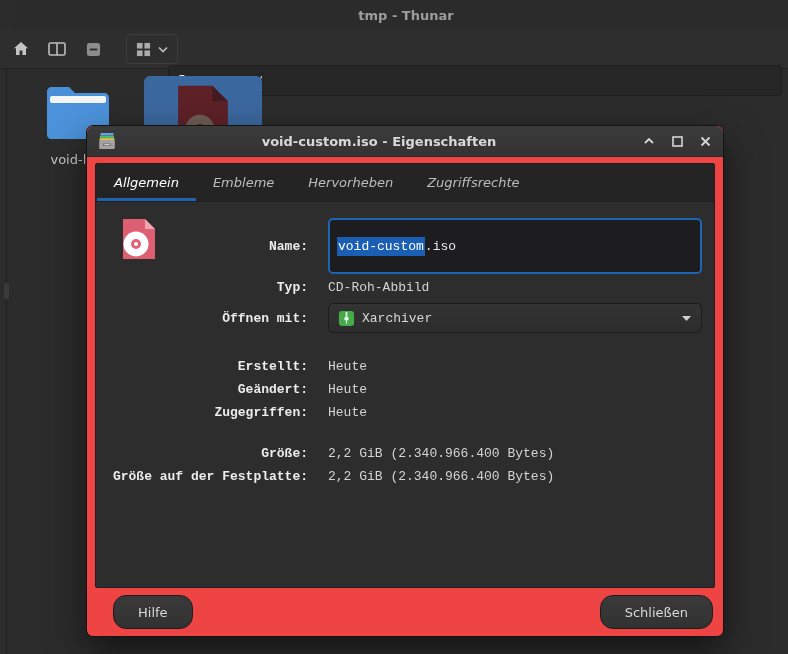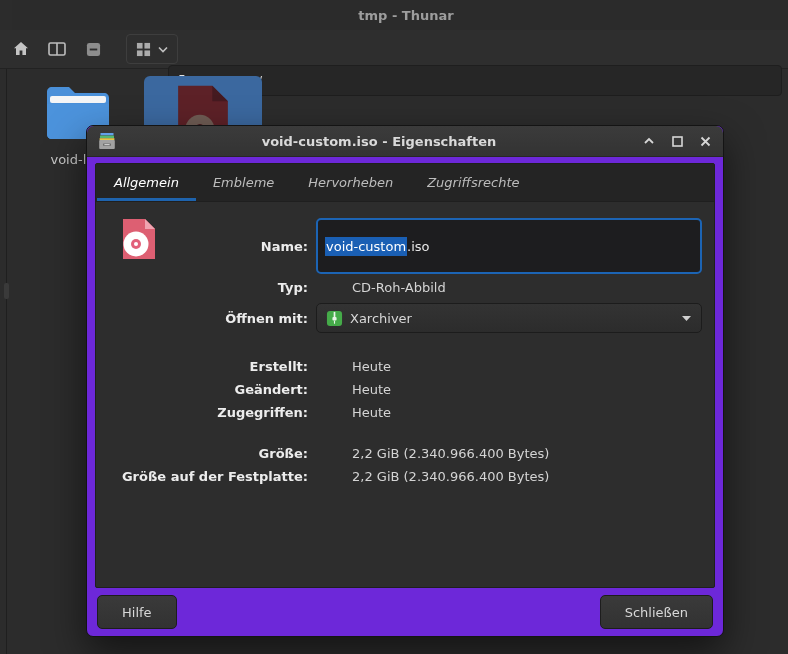--- a/index.html
+++ b/index.html
@@ -27,21 +27,21 @@
   .pane-sep{position:absolute;left:6px;top:69px;bottom:0;width:1px;background:#1f1f1f;}
   .pane-grip{position:absolute;left:4px;top:283px;width:5px;height:16px;border-radius:2px;
     background:#3a3a3a;}
   .file-item{position:absolute;width:120px;text-align:center;}
   .file-item .flabel{font-size:13px;color:#c8c8c8;margin-top:4px;}
   .sel-rect{position:absolute;left:144px;top:76px;width:118px;height:92px;
     background:#3b689f;border-radius:6px;display:flex;justify-content:center;padding-top:7px;}
 
   
   .dialog{position:absolute;left:86px;top:125px;width:638px;height:512px;
-    background:#6d28d9;border:1px solid #141414;border-radius:7px;
+    background:#ef4444;border:1px solid #141414;border-radius:7px;
     box-shadow:0 16px 38px rgba(0,0,0,.55);box-sizing:border-box;
     display:flex;flex-direction:column;}
   .dlg-titlebar{height:30px;flex:none;display:flex;align-items:center;
     background:linear-gradient(#3b3b3b,#333);border-bottom:1px solid #272727;
     border-radius:7px 7px 0 0;padding:0 10px;}
   .dlg-title{flex:1;text-align:center;font-size:13px;font-weight:bold;color:#d9d9d9;}
   .dlg-controls{display:flex;align-items:center;gap:12px;}
   .dlg-ctl{width:16px;height:16px;display:flex;align-items:center;justify-content:center;}
 
   .notebook{margin:6px 8px 0 8px;height:425px;flex:none;border:1px solid #1f1f1f;
@@ -50,45 +50,45 @@
   .tabstrip{height:37px;flex:none;background:#242424;border-bottom:1px solid #1f1f1f;
     display:flex;align-items:stretch;padding-left:1px;font-style:italic;}
   .tab{position:relative;display:flex;align-items:center;padding:0 17px;
     font-size:13px;color:#bcbcbc;}
   .tab.active{color:#fff;}
   .tab.active::after{content:"";position:absolute;left:0;right:0;bottom:0;height:3px;
     background:var(--tab-underline,#1e63ad);}
 
   .tabcontent{position:relative;flex:1;padding:16px 12px 0 16px;}
   .iso-badge{position:absolute;left:20px;top:14px;}
-  .prow{display:grid;grid-template-columns:196px 1fr;column-gap:8px;align-items:center;}
+  .prow{display:grid;grid-template-columns:196px 1fr;column-gap:20px;align-items:center;font-family:Liberation Mono, monospace;}
   .plabel{text-align:right;font-size:13px;font-weight:bold;color:#ececec;white-space:nowrap;}
-  .pvalue{font-size:13px;color:#d4d4d4;margin-left:36px;}
+  .pvalue{font-size:13px;color:#d4d4d4;}
   .row-name{height:46px;}
   .spacer18{height:18px;}
 
   .name-entry{height:26px;background:#1d1d1f;border:2px solid var(--accent-blue,#1c64b4);
     border-radius:5px;display:flex;align-items:center;padding:13px 7px;font-size:13px;
     color:#e8e8e8;}
   .name-sel{background:var(--selection-blue,#1a5fb4);color:#fff;padding:2px 1px;}
 
   .combo{height:30px;background:linear-gradient(#333,#2c2c2c);border:1px solid #1c1c1c;
     border-radius:5px;display:flex;align-items:center;padding:0 9px;gap:7px;
     font-size:13px;color:#d8d8d8;box-sizing:border-box;margin:4px 0;}
   .combo .chev{margin-left:auto;}
 
   .rt{height:23px;}
   .row-typ{margin-top:12px;height:23px;}
   .row-ort{height:23px;}
 
   .actions{flex:1;display:flex;align-items:center;justify-content:space-between;
     padding:0 10px;}
   .btn{height:32px;background:linear-gradient(#3a3a3a,#323232);border:1px solid #1d1d1d;
-    border-radius:5px;color:#d8d8d8;font-size:13px;font-family:inherit;
-    padding:0 24px;display:flex;align-items:center;}
+    border-radius:13px;color:#d8d8d8;font-size:13px;font-family:inherit;
+    padding:0 24px;display:flex;align-items:center;margin-left:16px;}
 </style>
 </head>
 <body>
 
 <div id="stage">
 
   <div class="win-titlebar">
     <span class="win-title">tmp - Thunar</span>
   </div>
 

